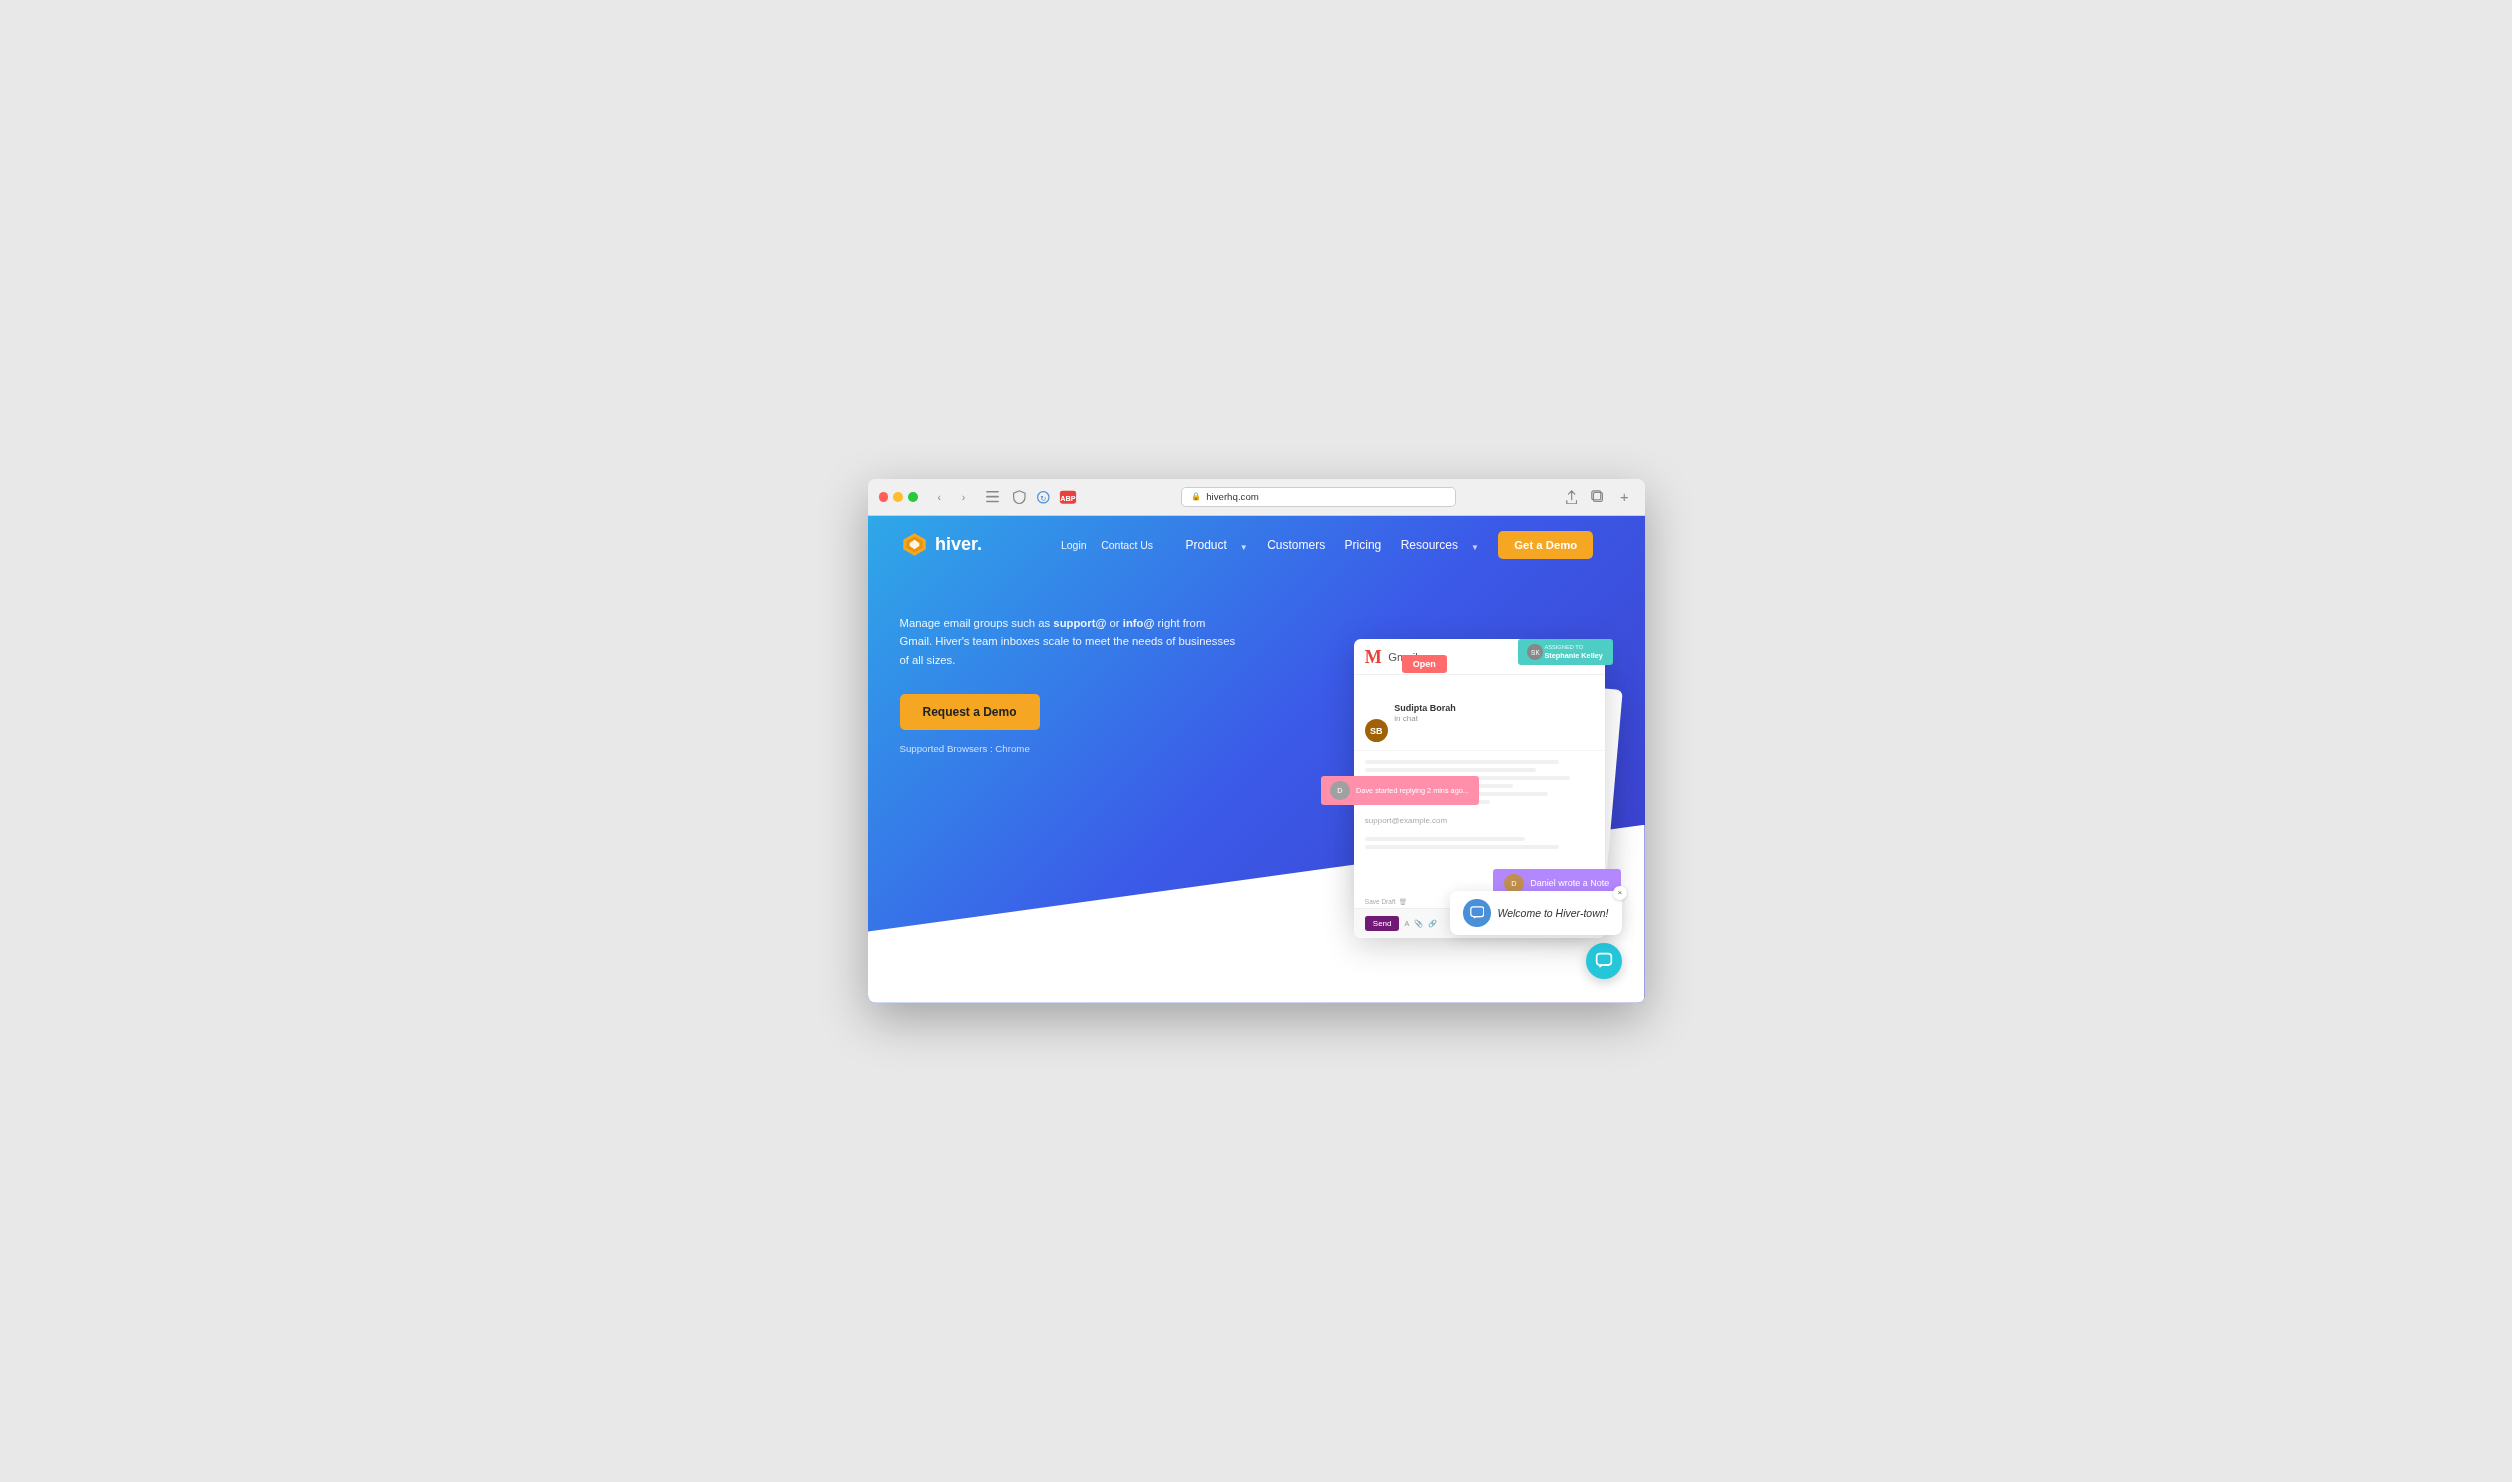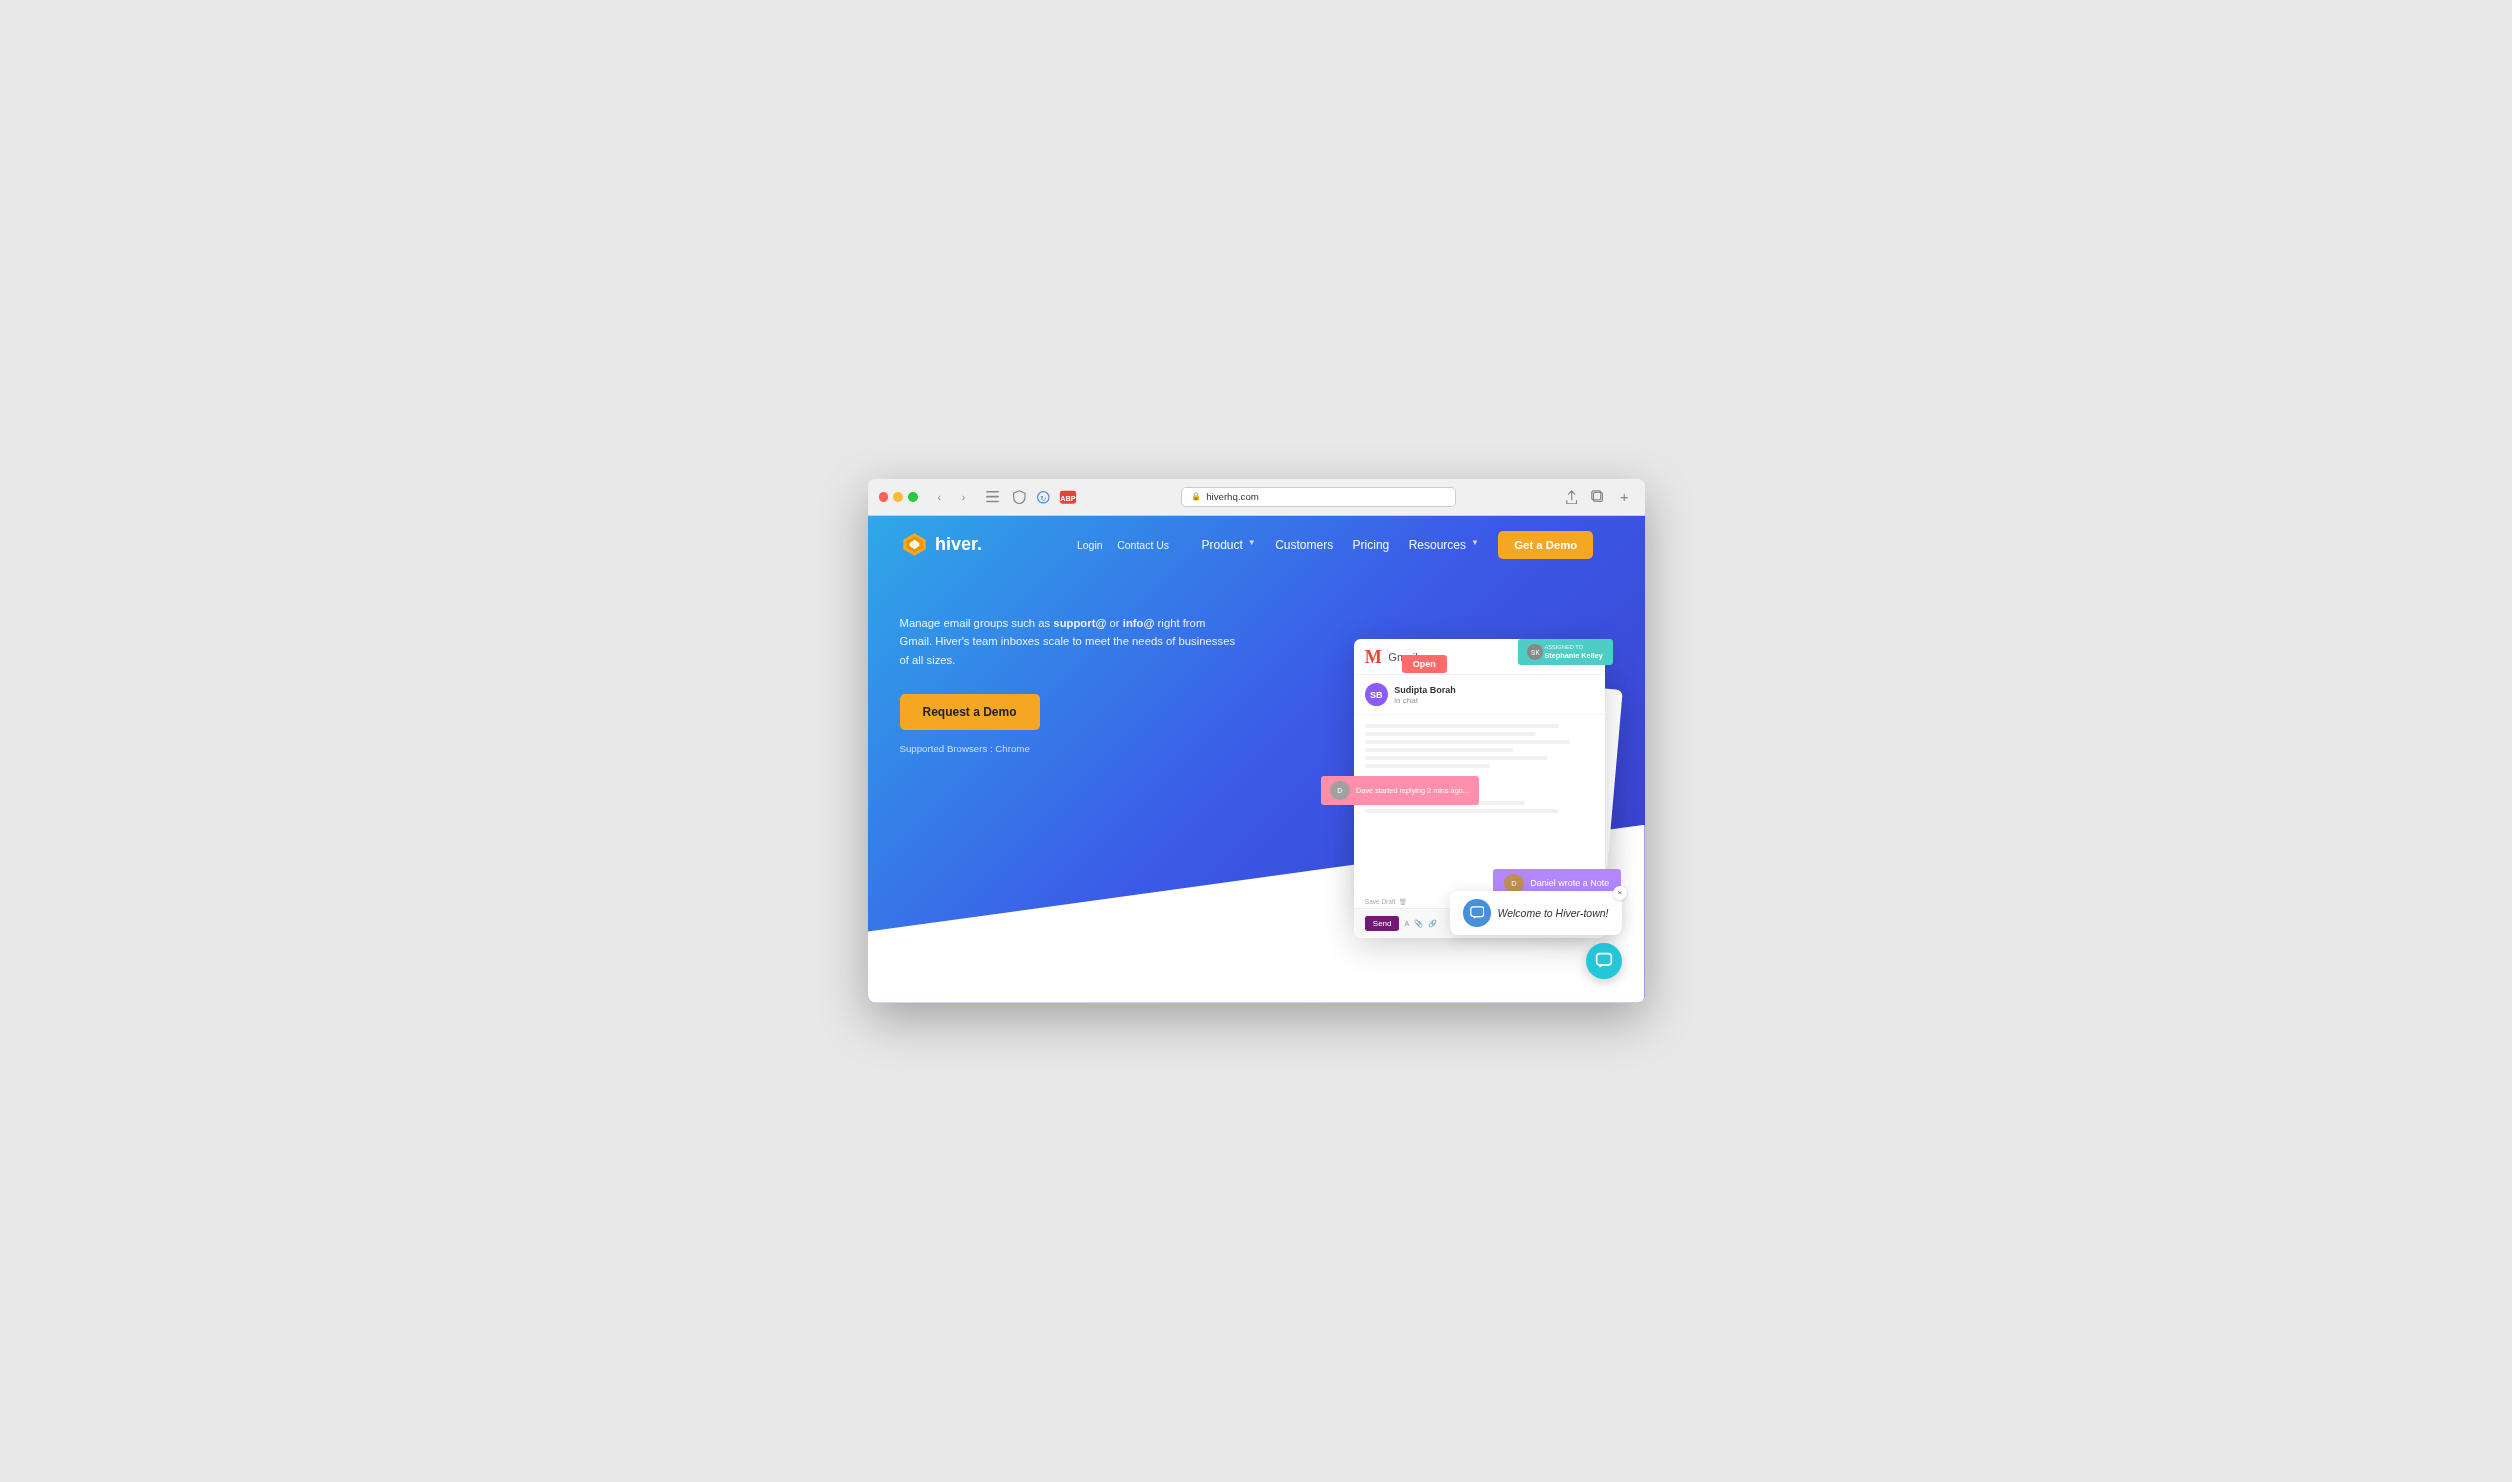--- a/index.html
+++ b/index.html
@@ -41,21 +41,21 @@
       clip-path: polygon(0 60%, 100% 0%, 100% 100%, 0 100%);
       z-index: 0;
     }
 
     
     .nav { position: relative; z-index: 10; display: flex; align-items: center; padding: 14.6px 32px; }
     .logo { display: flex; align-items: center; gap: 6.5px; text-decoration: none; }
     .logo-icon { width: 29px; height: 29px; }
     .logo-text { font-size: 18px; font-weight: 700; color: #fff; }
     .nav-links { display: flex; align-items: center; gap: 19.4px; margin-left: auto; margin-right: 19.4px; }
-    .nav-link { color: #fff; font-size: 12px; text-decoration: none; display: flex; align-items: flex-start; gap: 5px; opacity: 0.95; cursor: pointer; }
+    .nav-link { color: #fff; font-size: 12px; text-decoration: none; display: flex; align-items: flex-end; gap: 13px; opacity: 0.95; cursor: pointer; }
     .nav-link-arrow { font-size: 8px; opacity: 0.8; }
     .nav-secondary { display: flex; align-items: center; gap: 14.6px; margin-right: 13px; }
     .nav-secondary-link { color: #fff; font-size: 10.5px; text-decoration: none; cursor: pointer; opacity: 0.9; }
     .btn-demo { background: #f5a623; color: #fff; border: none; border-radius: 4.9px; padding: 8px 16px; font-size: 11.3px; font-weight: 600; cursor: pointer; white-space: nowrap; }
 
     
     .hero { position: relative; z-index: 10; padding: 40px 32px 0; display: flex; align-items: flex-start; }
     .hero-content { max-width: 340px; }
     .hero-title { font-size: 29px; font-weight: 700; color: #fff; line-height: 1.25; margin-bottom: 16px; }
     .hero-desc { font-size: 11.3px; color: rgba(255,255,255,0.9); line-height: 1.65; margin-bottom: 24px; }
@@ -66,21 +66,21 @@
     
     .hero-illustration { position: absolute; right: -16px; top: -8px; width: 453px; height: 405px; z-index: 5; }
 
     
     .gmail-card-back { position: absolute; top: 73px; right: 24px; width: 275px; height: 259px; background: #fff; border-radius: 6.5px; box-shadow: 0 8px 32px rgba(0,0,0,0.15); transform: rotate(5deg); z-index: 1; }
     .gmail-card-front { position: absolute; top: 32px; left: 24px; width: 275px; height: 291px; background: #fff; border-radius: 6.5px; box-shadow: 0 8px 32px rgba(0,0,0,0.18); z-index: 3; overflow: hidden; }
     .gmail-card-header { display: flex; align-items: center; gap: 6.5px; padding: 8px 11.3px 6.5px; border-bottom: 0.8px solid #f0f0f0; }
     .gmail-m-icon { color: #EA4335; font-size: 18px; font-weight: 700; font-family: serif; }
     .gmail-label { font-size: 11.3px; font-weight: 500; color: #555; }
     .gmail-card-row { display: flex; align-items: center; gap: 6.5px; padding: 8px 11.3px; border-bottom: 0.8px solid #f5f5f5; }
-    .gmail-avatar { width: 23px; height: 23px; border-radius: 50%; background: #8b5cf6; display: flex; align-items: center; justify-content: center; color: #fff; font-size: 9px; font-weight: 600; flex-shrink: 0; }
+    .gmail-avatar { width: 23px; height: 23px; border-radius: 50%; background: #a16207; display: flex; align-items: center; justify-content: center; color: #fff; font-size: 9px; font-weight: 600; flex-shrink: 0; margin-top: 36px; }
     .gmail-row-content { flex: 1; }
     .gmail-row-name { font-size: 9px; font-weight: 600; color: #333; }
     .gmail-row-preview { font-size: 8px; color: #999; margin-top: 0.8px; }
     .send-btn { background: #701a75; color: #fff; font-size: 8px; padding: 3.2px 8px; border: none; border-radius: 2.4px; cursor: pointer; }
 
     
     .badge-open { position: absolute; top: 16px; left: 89px; background: #FF6B6B; color: #fff; font-size: 9px; font-weight: 600; padding: 4px 11.3px; border-radius: 3.2px; z-index: 10; }
     .badge-assigned { position: absolute; top: 6.5px; right: 0px; background: #4ECDC4; color: #fff; font-size: 7.3px; padding: 4.9px 9.7px; border-radius: 3.2px; z-index: 10; display: flex; align-items: center; gap: 1px; }
     .badge-assigned-avatar { width: 16px; height: 16px; border-radius: 50%; background: #888; overflow: hidden; display: flex; align-items: center; justify-content: center; color: #fff; font-size: 6.5px; }
     .badge-assigned-text { line-height: 1.3; }

